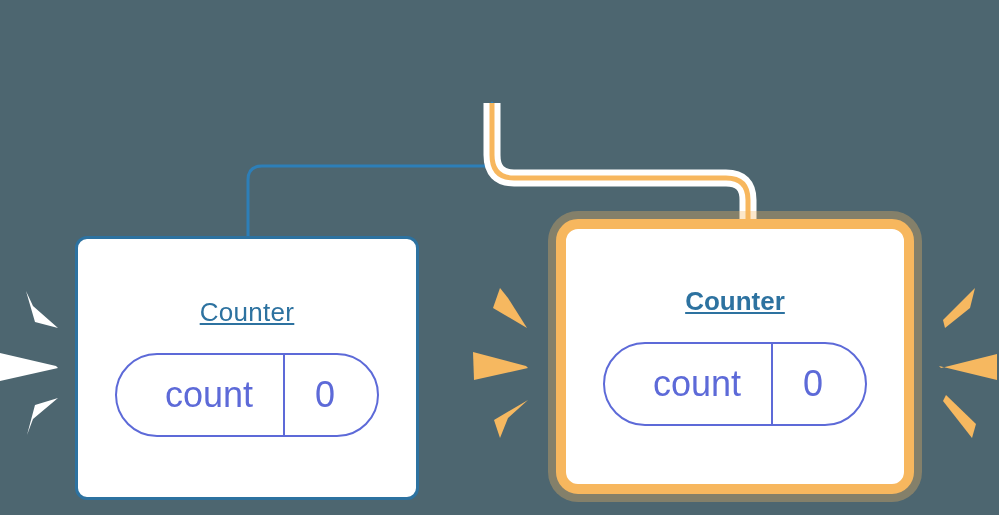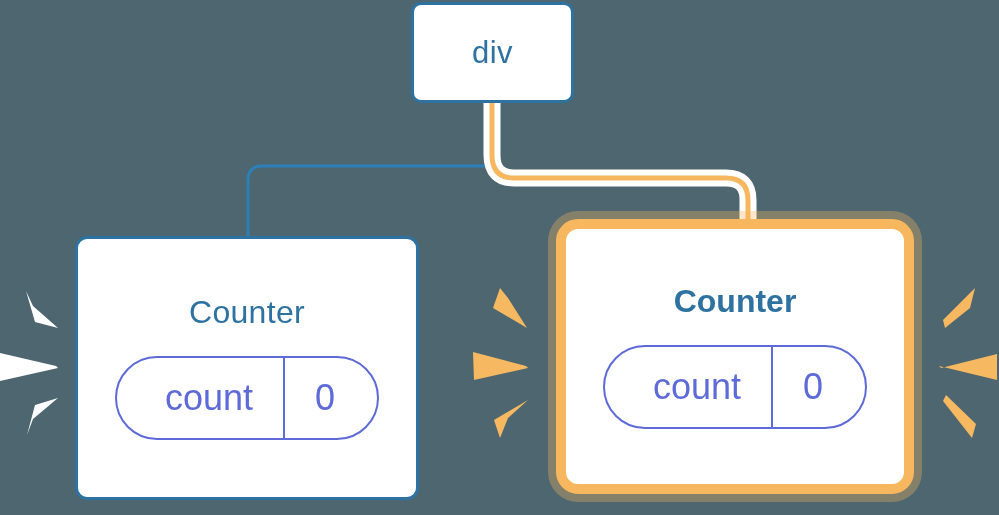--- a/index.html
+++ b/index.html
@@ -63,25 +63,26 @@
   #node-counter-right {
     left: 556px;
     top: 219px;
     width: 358px;
     height: 275px;
     border: 10px solid #f7b75e;
     border-radius: 22px;
     box-shadow: 0 0 0 8px rgba(247, 183, 94, 0.33);
   }
   .counter-title {
-    font-size: 32px;
+    font-size: 26px;
     color: #2d72a0;
     line-height: 1;
     margin-bottom: 28px;
     letter-spacing: 0.3px;
+    text-decoration: underline;
   }
   .counter-title.is-bold {
     font-weight: bold;
     letter-spacing: 0;
   }
   
   .state-pill {
     display: flex;
     align-items: stretch;
     border: 2px solid #5d6ad8;
@@ -135,23 +136,20 @@
     <polygon points="7,74 8,102 62,90 60,88" fill="#f6b860"></polygon>
     <polygon points="62,122 28,142 34,160 42,140" fill="#f6b860"></polygon>
   </svg>
 
   <svg class="rays" style="left:929px; top:278px;" width="70" height="170" viewBox="0 0 70 170" aria-hidden="true">
     <polygon points="46,10 14,42 16,50 41,30" fill="#f6b860"></polygon>
     <polygon points="10,88 12,90 68,76 68,102" fill="#f6b860"></polygon>
     <polygon points="14,123 43,160 47,146 17,117" fill="#f6b860"></polygon>
   </svg>
 
-  <div class="node" id="node-div">
-    <span class="node-title">div</span>
-  </div>
 
   <div class="node" id="node-counter-left">
     <span class="counter-title">Counter</span>
     <div class="state-pill">
       <span class="pill-key">count</span>
       <span class="pill-val">0</span>
     </div>
   </div>
 
   <div class="node" id="node-counter-right">

